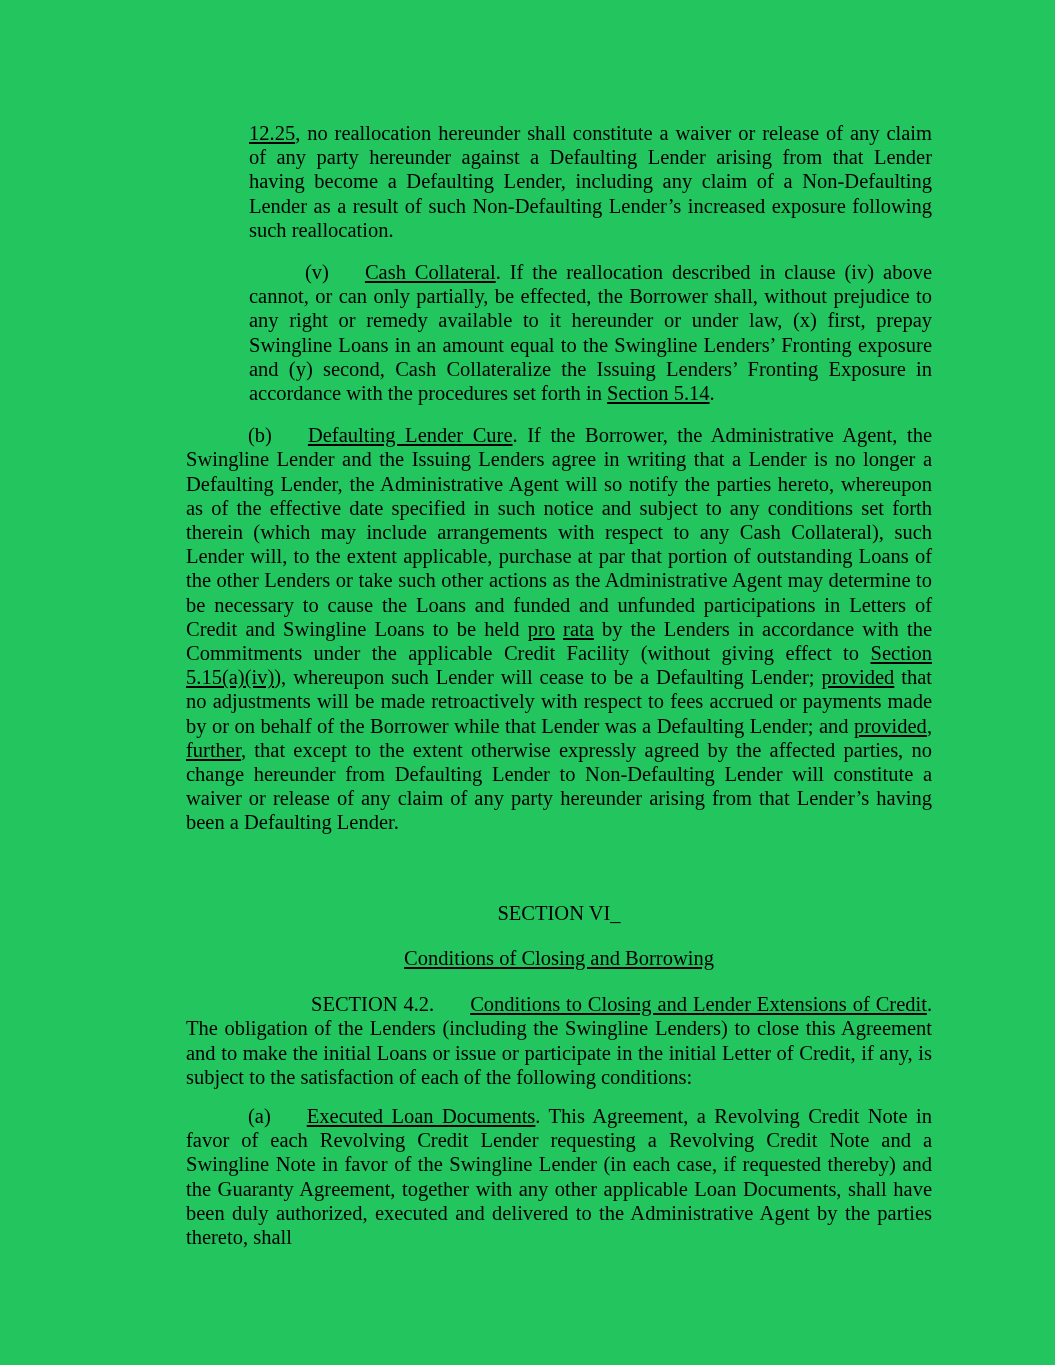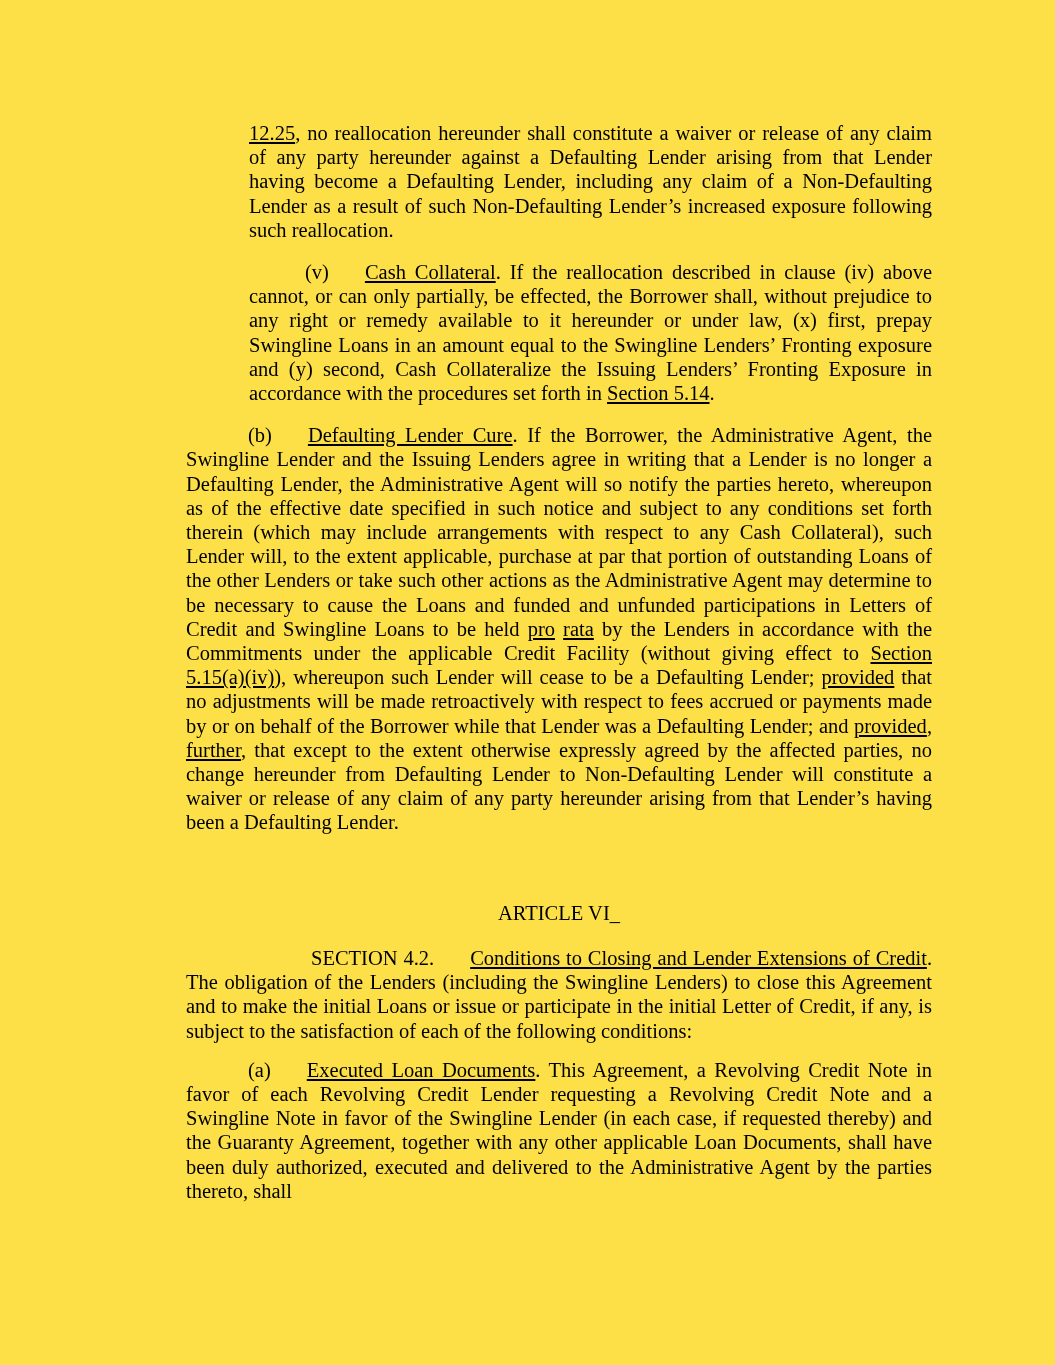--- a/index.html
+++ b/index.html
@@ -4,21 +4,21 @@
 <style>
   html, body {
     margin: 0;
     padding: 0;
     background: #ffffff;
   }
   .page {
     position: relative;
     width: 1055px;
     height: 1365px;
-    background: #fde047;
+    background: #22c55e;
     color: #000000;
     font-family: "Liberation Serif", "DejaVu Serif", serif;
     font-size: 20.5px;
     line-height: 24.2px;
     box-sizing: border-box;
     padding: 121px 123px 60px 186px;
     overflow: hidden;
   }
   p {
     margin: 0 0 18px 0;
@@ -59,23 +59,26 @@
 
   <p class="indent-block fl-indent-56">
     <span>(v)</span><span class="tab"></span><span class="u">Cash Collateral</span><span>.  If the reallocation described in clause (iv) above cannot, or can only partially, be effected, the Borrower shall, without prejudice to any right or remedy available to it hereunder or under law, (x) first, prepay Swingline Loans in an amount equal to the Swingline Lenders’ Fronting exposure and (y) second, Cash Collateralize the Issuing Lenders’ Fronting Exposure in accordance with the procedures set forth in </span><span class="u">Section 5.14</span><span>.</span>
   </p>
 
   <p class="fl-indent-62">
     <span>(b)</span><span class="tab"></span><span class="u">Defaulting Lender Cure</span><span>.  If the Borrower, the Administrative Agent, the Swingline Lender and the Issuing Lenders agree in writing that a Lender is no longer a Defaulting Lender, the Administrative Agent will so notify the parties hereto, whereupon as of the effective date specified in such notice and subject to any conditions set forth therein (which may include arrangements with respect to any Cash Collateral), such Lender will, to the extent applicable, purchase at par that portion of outstanding Loans of the other Lenders or take such other actions as the Administrative Agent may determine to be necessary to cause the Loans and funded and unfunded participations in Letters of Credit and Swingline Loans to be held </span><span class="u">pro</span><span> </span><span class="u">rata</span><span> by the Lenders in accordance with the Commitments under the applicable Credit Facility (without giving effect to </span><span class="u">Section 5.15(a)(iv)</span><span>), whereupon such Lender will cease to be a Defaulting Lender; </span><span class="u">provided</span><span> that no adjustments will be made retroactively with respect to fees accrued or payments made by or on behalf of the Borrower while that Lender was a Defaulting Lender; and </span><span class="u">provided</span><span>, </span><span class="u">further</span><span>, that except to the extent otherwise expressly agreed by the affected parties, no change hereunder from Defaulting Lender to Non-Defaulting Lender will constitute a waiver or release of any claim of any party hereunder arising from that Lender’s having been a Defaulting Lender.</span>
   </p>
 
   <p class="h-article">
-    <span>ARTICLE VI_</span>
+    <span>SECTION VI_</span>
   </p>
 
+  <p class="h-sub">
+    <span class="u">Conditions of Closing and Borrowing</span>
+  </p>
 
   <p class="fl-indent-125 sec61">
     <span>SECTION 4.2.</span><span class="tab"></span><span class="u">Conditions to Closing and Lender Extensions of Credit</span><span>. The obligation of the Lenders (including the Swingline Lenders) to close this Agreement and to make the initial Loans or issue or participate in the initial Letter of Credit, if any, is subject to the satisfaction of each of the following conditions:</span>
   </p>
 
   <p class="fl-indent-62">
     <span>(a)</span><span class="tab"></span><span class="u">Executed Loan Documents</span><span>.  This Agreement, a Revolving Credit Note in favor of each Revolving Credit Lender requesting a Revolving Credit Note and a Swingline Note in favor of the Swingline Lender (in each case, if requested thereby) and the Guaranty Agreement, together with any other applicable Loan Documents, shall have been duly authorized, executed and delivered to the Administrative Agent by the parties thereto, shall</span>
   </p>
 
 </div>

